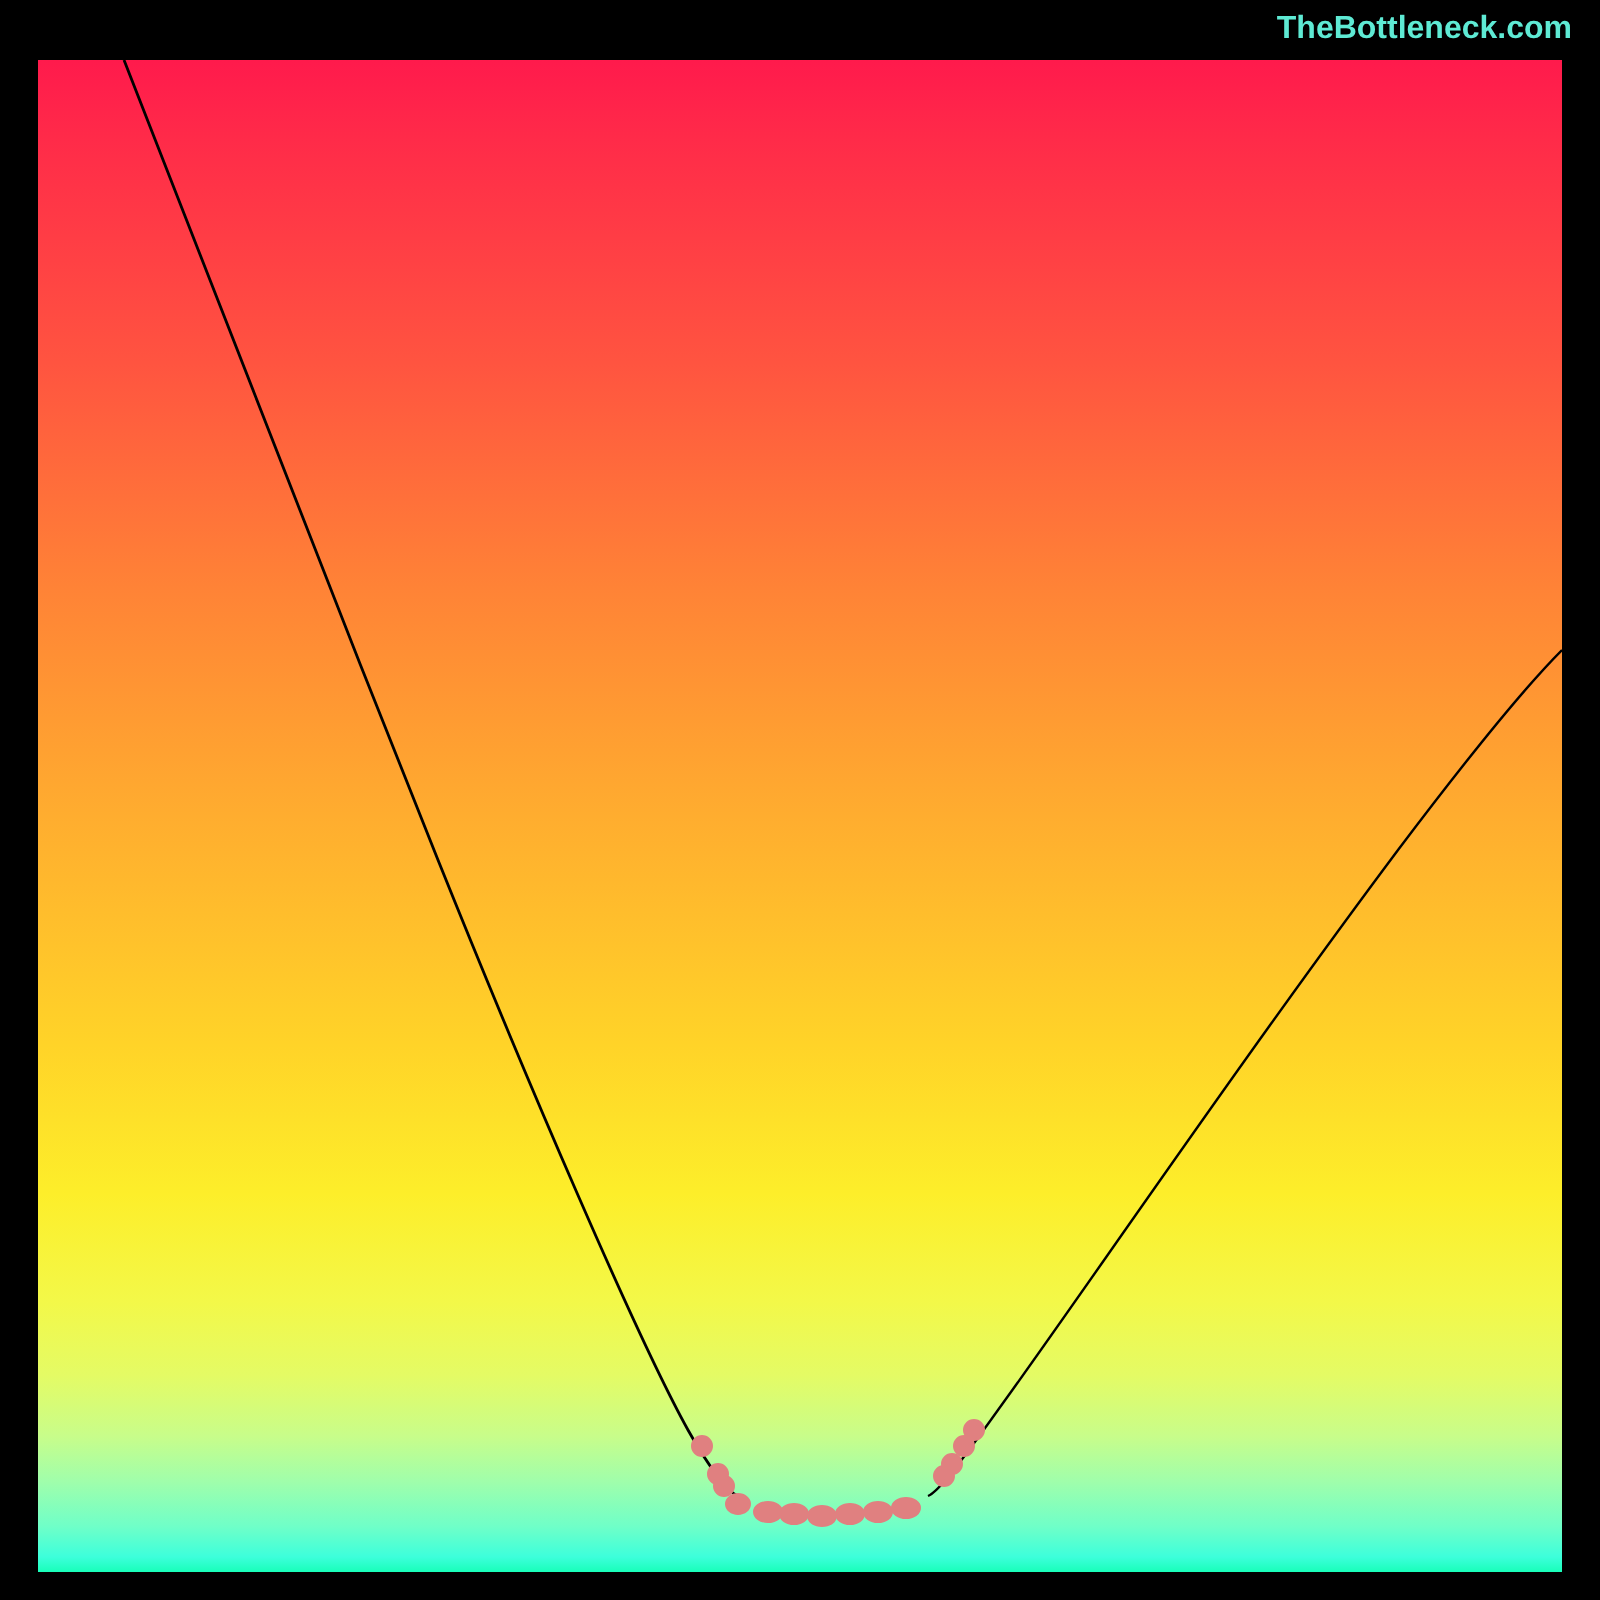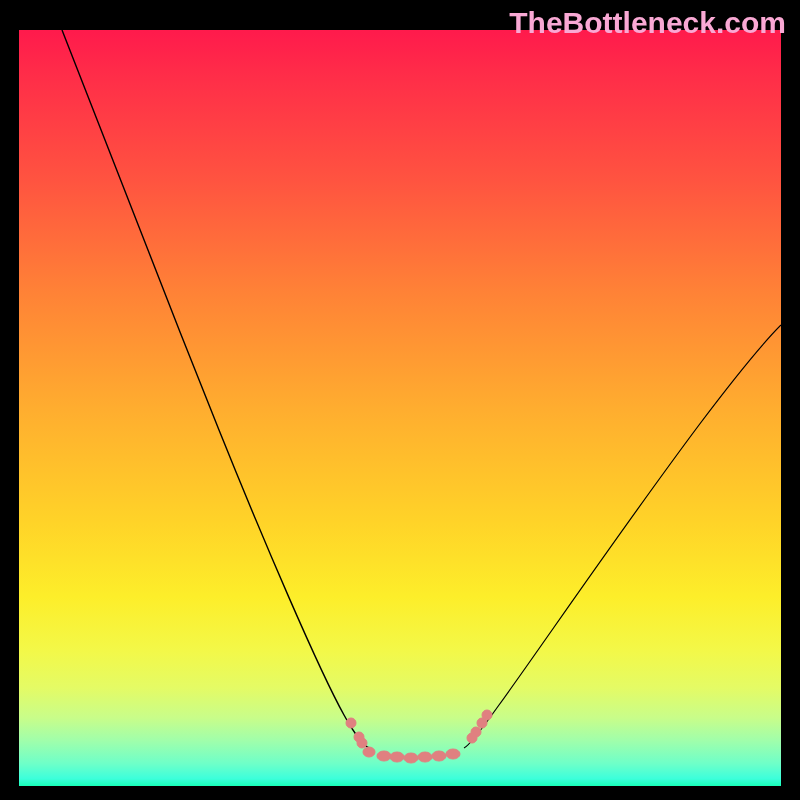--- a/index.html
+++ b/index.html
@@ -11,23 +11,23 @@
     width: 800px;
     height: 800px;
     position: relative;
     background: #000;
   }
   .watermark {
     position: absolute;
     top: 6px;
     right: 14px;
     font-family: Arial, sans-serif;
-    font-size: 30px;
+    font-size: 16px;
     font-weight: bold;
-    color: #f9a8d4;
+    color: #5eead4;
     z-index: 10;
   }
   .plot-area {
     position: absolute;
     left: 19px;
     top: 30px;
     width: 762px;
     height: 756px;
     overflow: hidden;
   }

